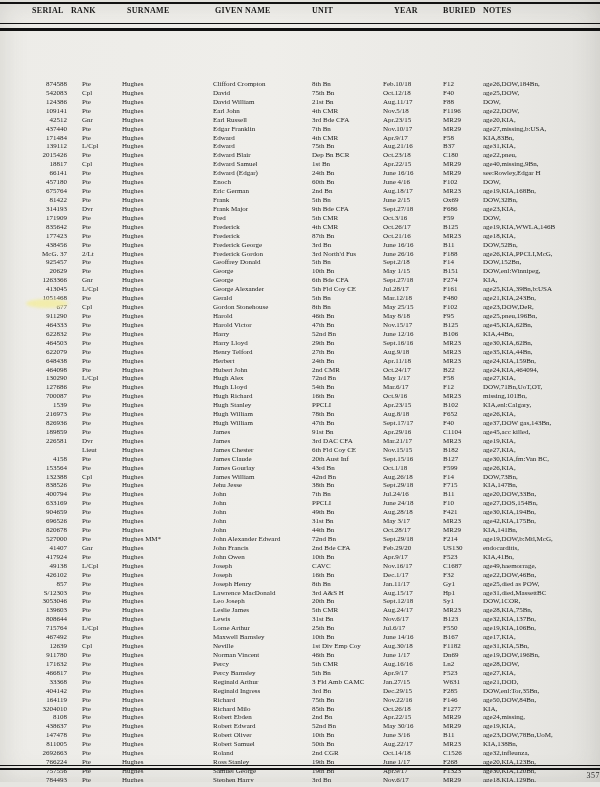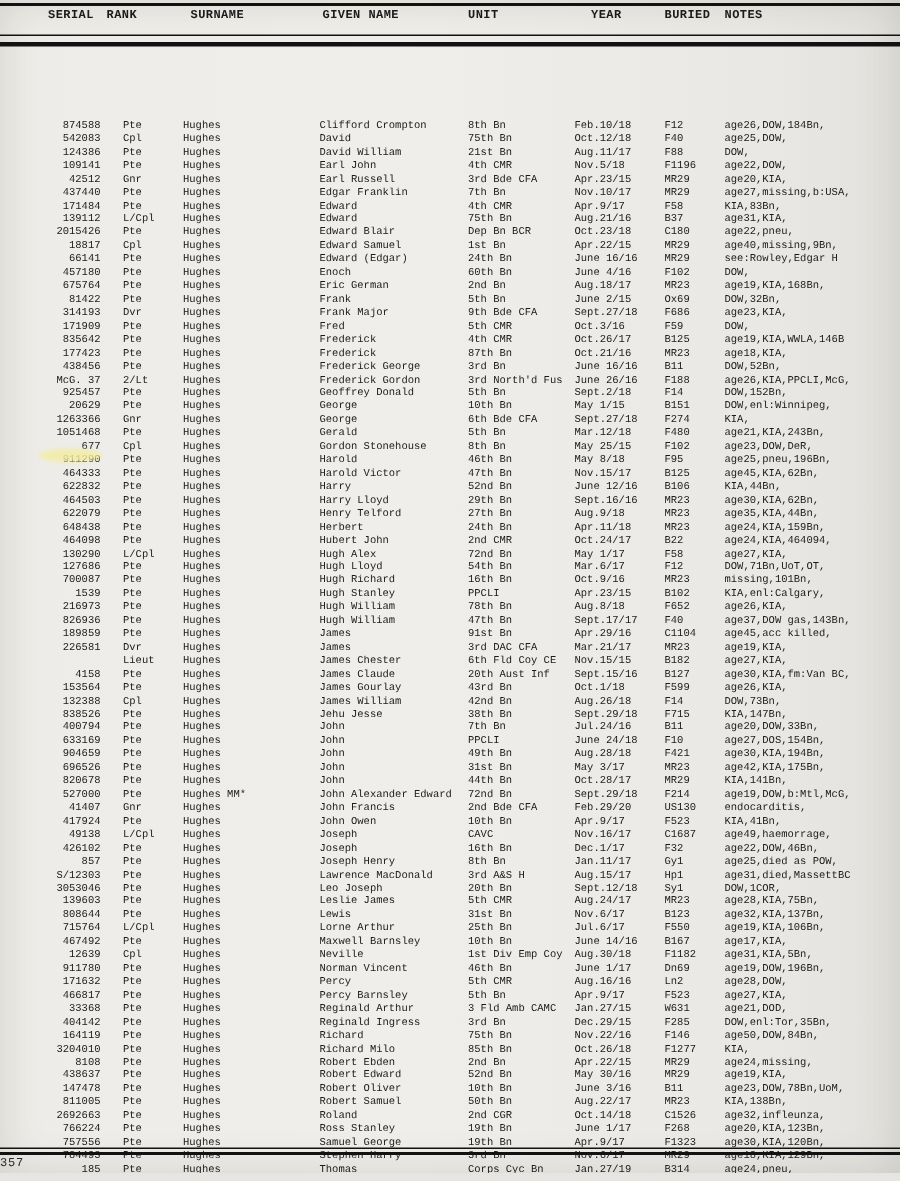--- a/index.html
+++ b/index.html
@@ -1,20 +1,20 @@
 <!DOCTYPE html>
 <html><head>
 <meta charset="utf-8">
 <style>
   html,body{margin:0;padding:0;}
   body{width:600px;height:787px;overflow:hidden;background:#e6e5e1;}
   .page{
     position:relative;width:600px;height:782px;
     background:linear-gradient(90deg,#edece8 0%,#efeeea 45%,#e9e8e4 85%,#e2e1dd 100%);
-    font-family:Liberation Mono, monospace;
+    font-family:Liberation Serif, serif;
     color:#1b1b1b;overflow:hidden;
     box-shadow:inset 0 0 28px rgba(90,88,80,.18);
   }
   .rule{position:absolute;left:0;right:0;background:#121212;}
   .rule-top{top:2px;height:2px;}
   .rule-head-thin{top:23px;height:1.2px;}
   .rule-head-thick{top:28px;height:2.6px;}
   .rule-bottom-thin{top:765px;height:1px;}
   .rule-bottom-thick{top:767.5px;height:2.8px;}
   .hdr{position:absolute;top:6px;left:0;width:600px;height:16px;}
@@ -30,21 +30,21 @@
   .c0{text-align:right;padding-right:5px !important;}
   .c1{padding-left:10px !important;}
   .c2{padding-left:2px !important;}
   .c3{padding-left:3px !important;}
   .c4{padding-left:2px !important;}
   .hl{
     position:absolute;left:26px;top:299px;width:42px;height:9px;
     background:#f3eda2;border-radius:50%;filter:blur(1.5px);opacity:.85;
   }
   .pagenum{
-    position:absolute;top:771px;left:0;width:600px;text-align:left;
+    position:absolute;top:771px;left:0;width:600px;text-align:right;
     font-size:8px;letter-spacing:.5px;color:#2a2a2a;
   }
 </style>
 </head>
 <body>
 
 <div class="page">
   <div class="rule rule-top"></div>
   <div class="hdr">
       <span class="h h0">SERIAL</span>
@@ -295,20 +295,30 @@
           <td class="c0">1263366</td>
           <td class="c1">Gnr</td>
           <td class="c2">Hughes</td>
           <td class="c3">George</td>
           <td class="c4">6th Bde CFA</td>
           <td class="c5">Sept.27/18</td>
           <td class="c6">F274</td>
           <td class="c7">KIA,</td>
         </tr>
         <tr>
+          <td class="c0">413045</td>
+          <td class="c1">L/Cpl</td>
+          <td class="c2">Hughes</td>
+          <td class="c3">George Alexander</td>
+          <td class="c4">5th Fld Coy CE</td>
+          <td class="c5">Jul.28/17</td>
+          <td class="c6">F161</td>
+          <td class="c7">age25,KIA,39Bn,b:USA</td>
+        </tr>
+        <tr>
           <td class="c0">1051468</td>
           <td class="c1">Pte</td>
           <td class="c2">Hughes</td>
           <td class="c3">Gerald</td>
           <td class="c4">5th Bn</td>
           <td class="c5">Mar.12/18</td>
           <td class="c6">F480</td>
           <td class="c7">age21,KIA,243Bn,</td>
         </tr>
         <tr>

